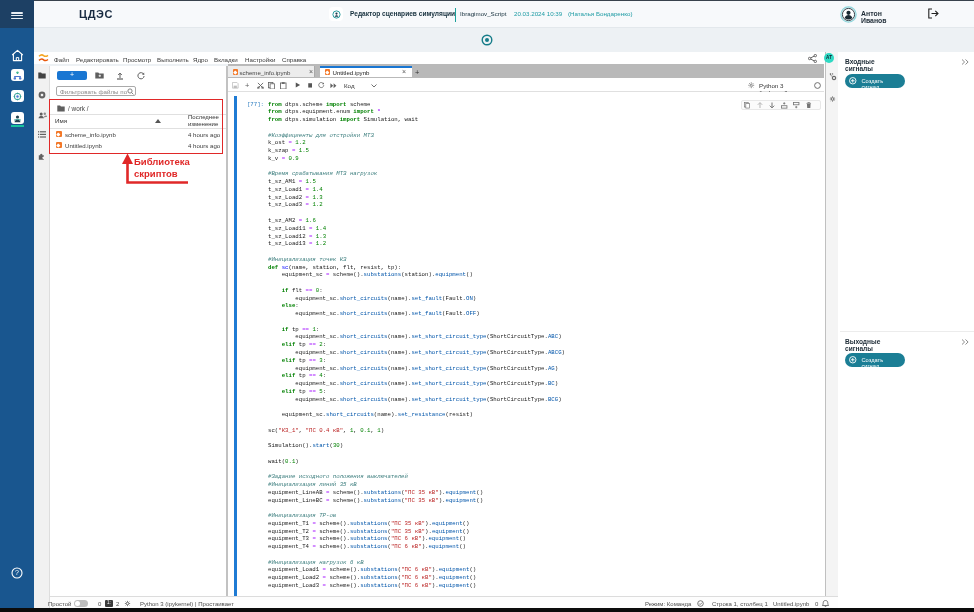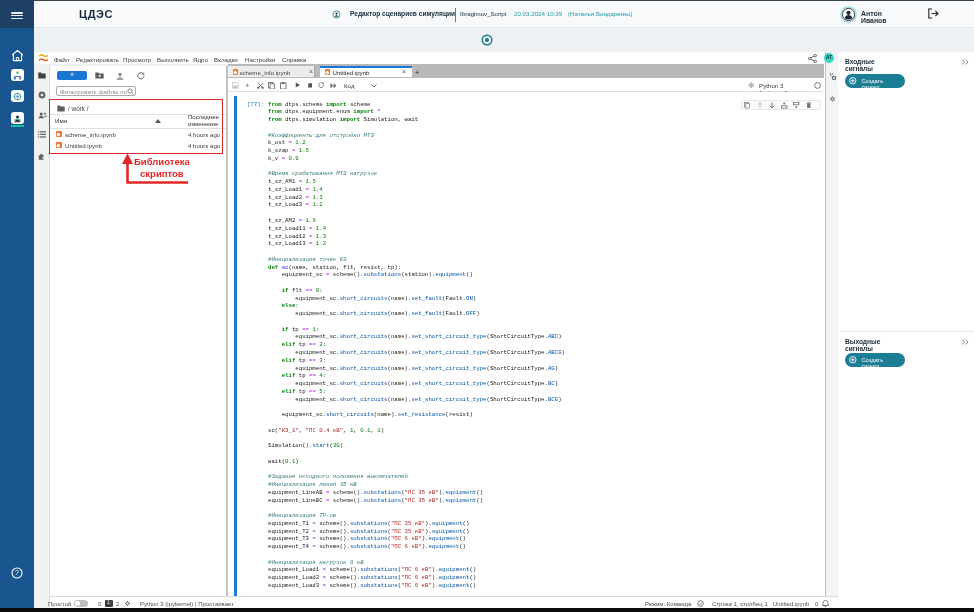--- a/index.html
+++ b/index.html
@@ -40,21 +40,21 @@
 #codebox .nu{color:#008000;}
 #codebox .st{color:#BA2121;font-weight:normal;}
 #codebox .cm{color:#408080;}
 #codebox .pr{color:#0055aa;}
 #codebox .df{color:#0000ff;}
 .row-t{position:absolute;font-size:6.1px;color:#3c3c3c;}
 .nbico{position:absolute;width:5.5px;height:6px;background:#f37726;border-radius:1px;}
 .nbico:after{content:"";position:absolute;left:1.4px;top:1.6px;width:2.6px;height:2.6px;background:#fff;border-radius:0.5px;transform:rotate(45deg);}
 .hr{position:absolute;height:1px;background:#e0e0e0;}
 
-.red{color:#e02828;text-align:center;}
+.red{color:#e02828;}
 #redbox{left:49px;top:98.5px;width:174px;height:55px;border:1.6px solid #e02828;}
 
 .rp-h{position:absolute;font-size:6.6px;font-weight:bold;color:#1d2b36;}
 .rp-btn{position:absolute;left:845px;width:60px;height:13.5px;background:#1b7e95;border-radius:7px;}
 svg{display:block;}
 </style></head>
 <body>
 <div id="root">
 <div class="abs" id="topbar"></div>
 <div class="abs" style="left:0;top:0;width:974px;height:1.2px;background:#38424d;"></div>

